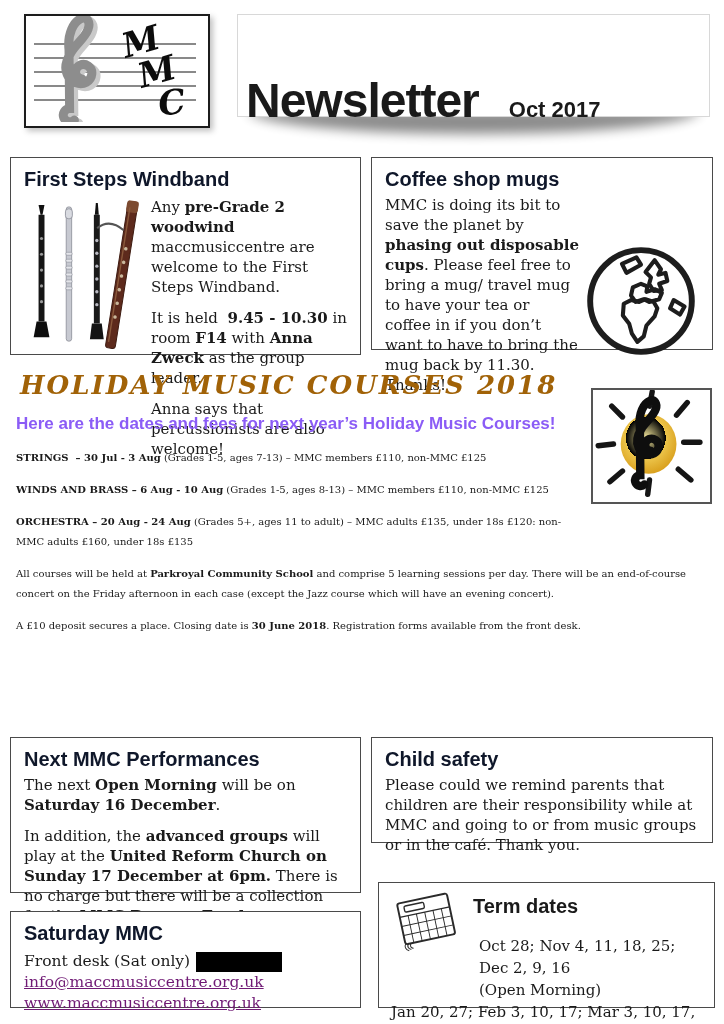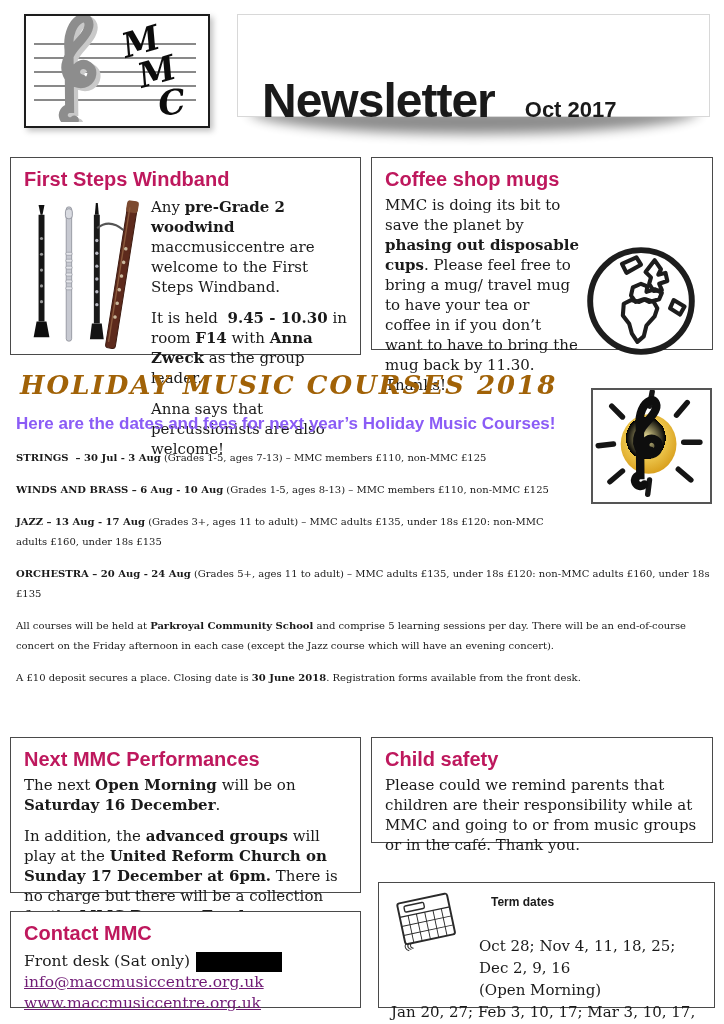--- a/index.html
+++ b/index.html
@@ -2,31 +2,31 @@
 <html><head>
 <meta charset="utf-8">
 <style>
   html,body{margin:0;padding:0;background:#ffffff;}
   .page{position:relative;width:724px;height:1024px;background:#fff;overflow:hidden;
         font-family:"DejaVu Serif",serif;color:#1a1a1a;}
   
   .logo-box{position:absolute;left:24px;top:14px;width:182px;height:110px;
             border:2px solid #1c1c1c;background:#fff;box-shadow:3px 3px 6px rgba(0,0,0,.25);}
   .news-box{position:absolute;left:237px;top:14px;width:473px;height:103px;background:#fff;
-            border:1px solid #d8d8d8;display:flex;align-items:baseline;padding-left:24px;box-sizing:border-box;}
+            border:1px solid #d8d8d8;display:flex;align-items:baseline;padding-left:8px;box-sizing:border-box;}
   .news-box .inner{display:flex;align-items:baseline;margin-top:58px;}
   .news-title{font-family:"Liberation Sans",sans-serif;font-weight:700;font-size:48px;letter-spacing:-1px;}
   .news-date{font-family:"Liberation Sans",sans-serif;font-weight:700;font-size:22px;margin-left:30px;text-align:right;}
   .news-shadow{position:absolute;left:248px;top:110px;width:452px;height:24px;
                background:#000;opacity:.45;filter:blur(6px);
                border-radius:0 0 50% 50% / 0 0 100% 100%;}
   
   .card{position:absolute;background:#fff;border:1px solid #4a4a4a;box-sizing:border-box;}
   .card-title{font-family:"Liberation Sans",sans-serif;font-weight:700;font-size:20px;
-              padding:10px 13px 4px 13px;color:#be185d;}
+              padding:10px 13px 4px 13px;color:#0f172a;}
   .card p{margin:0 0 11px 0;font-size:15px;line-height:20px;}
   #box-firststeps{left:10px;top:157px;width:351px;height:198px;}
   #box-coffee{left:371px;top:157px;width:342px;height:193px;}
   #box-performances{left:10px;top:737px;width:351px;height:156px;}
   #box-childsafety{left:371px;top:737px;width:342px;height:106px;}
   #box-contact{left:10px;top:911px;width:351px;height:97px;}
   #box-termdates{left:378px;top:882px;width:337px;height:126px;}
   .fs-body{display:flex;padding:2px 12px 0 8px;}
   .fs-instruments{width:128px;flex:none;}
   .fs-text{flex:1;padding-left:4px;}
@@ -42,21 +42,21 @@
   .holiday-intro{margin:0 0 14px 0;font-family:"Liberation Sans",sans-serif;font-weight:700;font-size:17px;color:#8b5cf6;}
   #holiday p.course{margin:0 0 12px 0;font-size:10px;line-height:20px;}
   
   .contact-line{padding:2px 13px 0 13px;font-size:15.5px;line-height:21px;}
   .redact{display:inline-block;width:86px;height:20px;background:#000;vertical-align:middle;margin-left:6px;}
   .contact-links{padding:0 13px;font-size:15.5px;line-height:21px;}
   .contact-links a{color:#701a75;text-decoration:underline;display:block;}
   
   .term-head{display:flex;align-items:flex-start;}
   .term-cal{width:82px;flex:none;padding:8px 0 0 12px;}
-  .term-title{font-family:"Liberation Sans",sans-serif;font-weight:700;font-size:12px;padding-top:12px;margin-left:18px;}
+  .term-title{font-family:"Liberation Sans",sans-serif;font-weight:700;font-size:20px;padding-top:12px;}
   .term-lines{font-size:15px;line-height:22px;padding:0 8px 0 12px;margin-top:-26px;}
   .term-lines .indent{padding-left:88px;}
   b{font-weight:700;}
 </style>
 </head>
 <body>
 
 <div class="page">
 
   <div class="logo-box">
@@ -195,21 +195,20 @@
         <ellipse cx="59" cy="60" rx="31" ry="33" fill="url(#gold)"></ellipse>
         <g transform="translate(30,6) scale(0.55)">
           <path d="M44 180 a11 11 0 1 1 -8 -19 L35 63 c-3 -27 8 -47 20 -52 c10 -4 16 6 12 17 c-5 15 -21 26 -29 40 c-8 13 -11 25 -6 36 c5 13 21 19 32 13 c11 -6 12 -21 3 -27 c-9 -6 -20 -1 -21 9 c-1 8 5 12 11 13" fill="none" stroke="#0e0e0e" stroke-width="17" stroke-linecap="round"></path>
         </g>
       </svg>
     </div>
     <h2 class="holiday-title">HOLIDAY MUSIC COURSES 2018</h2>
     <p class="holiday-intro">Here are the dates and fees for next year’s Holiday Music Courses!</p>
     <p class="course"><b>STRINGS&nbsp; – 30 Jul - 3 Aug</b><span> (Grades 1-5, ages 7-13) – MMC members £110, non-MMC £125</span></p>
     <p class="course"><b>WINDS AND BRASS – 6 Aug - 10 Aug</b><span> (Grades 1-5, ages 8-13) – MMC members £110, non-MMC £125</span></p>
-    <p class="course"><b>JAZZ – 13 Aug - 17 Aug</b><span> (Grades 3+, ages 11 to adult) – MMC adults £135, under 18s £120: non-MMC adults £160, under 18s £135</span></p>
     <p class="course"><b>ORCHESTRA – 20 Aug - 24 Aug</b><span> (Grades 5+, ages 11 to adult) – MMC adults £135, under 18s £120: non-MMC adults £160, under 18s £135</span></p>
     <p class="course"><span>All courses will be held at </span><b>Parkroyal Community School</b><span> and comprise 5 learning sessions per day. There will be an end-of-course concert on the Friday afternoon in each case (except the Jazz course which will have an evening concert).</span></p>
     <p class="course"><span>A £10 deposit secures a place. Closing date is </span><b>30 June 2018</b><span>. Registration forms available from the front desk.</span></p>
   </div>
 
   <div class="card" id="box-performances">
     <div class="card-title">Next MMC Performances</div>
     <div style="padding:0 13px;">
       <p><span>The next </span><b>Open Morning</b><span> will be on </span><b>Saturday 16 December</b><span>.</span></p>
       <p><span>In addition, the </span><b>advanced groups</b><span> will play at the </span><b>United Reform Church on Sunday 17 December at 6pm.</b><span> There is no charge but there will be a collection for the </span><b>MMC Bursary Fund.</b></p>
@@ -217,21 +216,21 @@
   </div>
 
   <div class="card" id="box-childsafety">
     <div class="card-title">Child safety</div>
     <div style="padding:0 13px;">
       <p>Please could we remind parents that children are their responsibility while at MMC and going to or from music groups or in the café. Thank you.</p>
     </div>
   </div>
 
   <div class="card" id="box-contact">
-    <div class="card-title">Contact MMC</div>
+    <div class="card-title">Saturday MMC</div>
     <div class="contact-line">
       <span>Front desk (Sat only)</span><span class="redact"></span>
     </div>
     <div class="contact-links">
       <a href="#">info@maccmusiccentre.org.uk</a>
       <a href="#">www.maccmusiccentre.org.uk</a>
     </div>
   </div>
 
   <div class="card" id="box-termdates">

